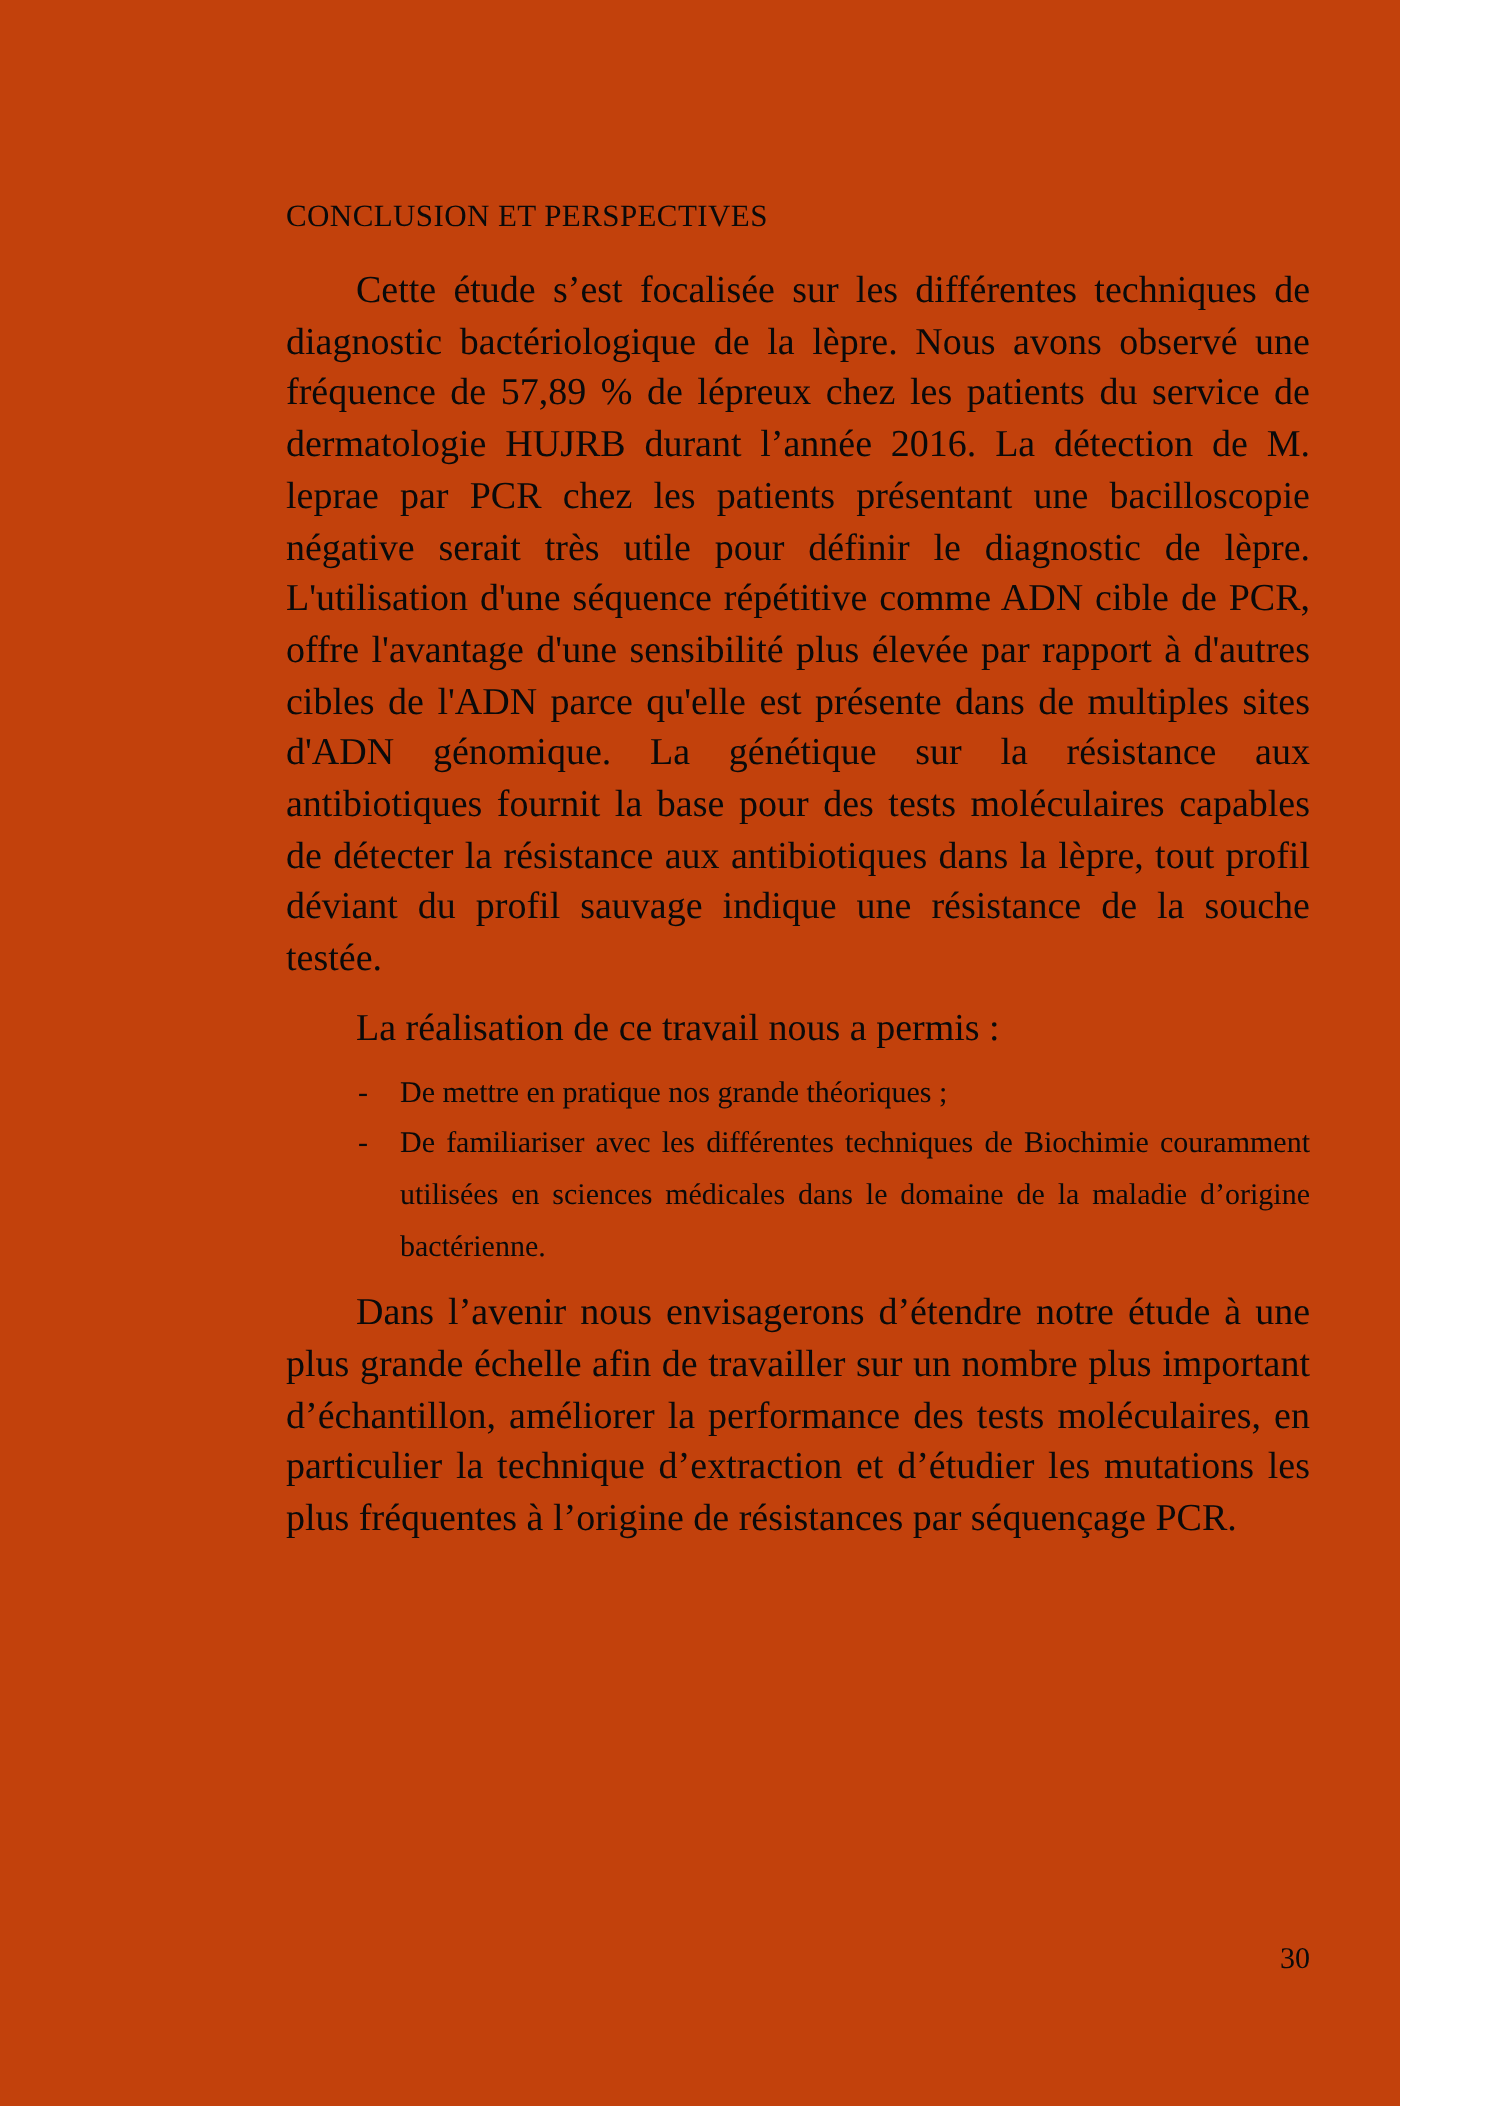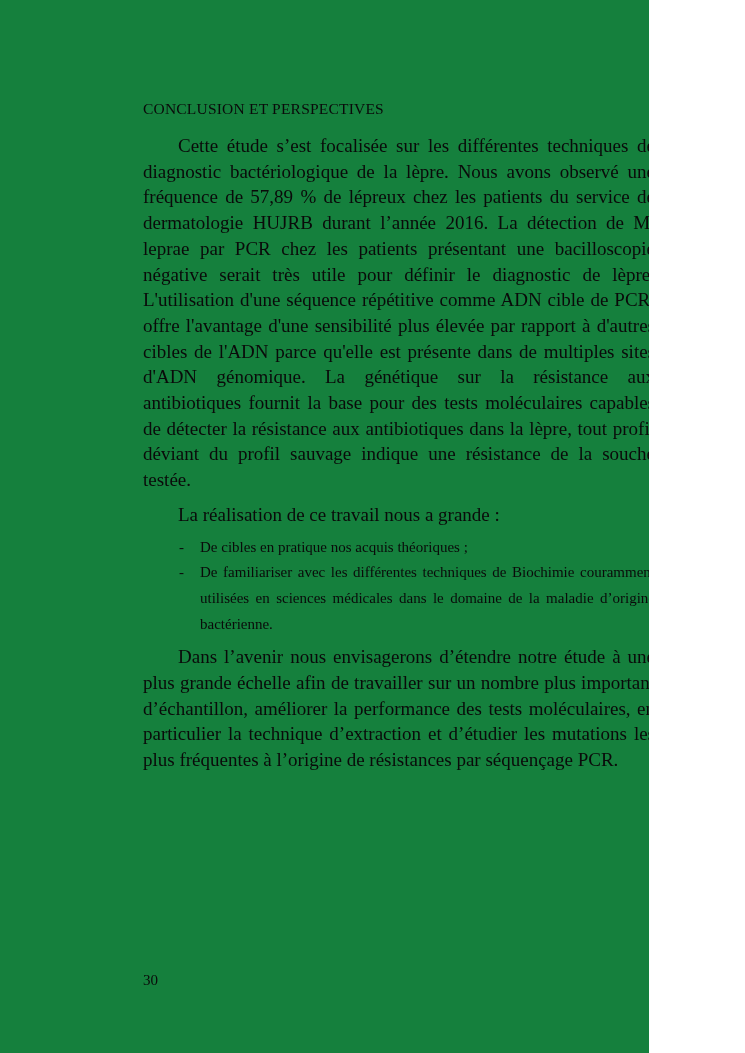--- a/index.html
+++ b/index.html
@@ -2,23 +2,23 @@
 <html><head>
 <meta charset="utf-8">
 <style>
   html, body {
     margin: 0;
     padding: 0;
     background: #ffffff;
   }
   .page {
     position: relative;
-    width: 649px;
+    width: 700px;
     height: 1053px;
-    background: #15803d;
+    background: #c2410c;
     font-family: "Liberation Serif", "DejaVu Serif", serif;
     color: #0a0a0a;
     overflow: hidden;
   }
   .content {
     position: absolute;
     left: 143px;
     top: 99px;
     width: 512px;
   }
@@ -56,41 +56,41 @@
   .bullet-dash {
     position: absolute;
     left: 36px;
     top: 0;
   }
   .page-number {
     position: absolute;
     left: 143px;
     width: 512px;
     top: 970px;
-    text-align: left;
+    text-align: right;
     font-size: 15px;
     line-height: 20px;
   }
 </style>
 </head>
 <body>
 
 <div class="page">
   <div class="content">
 
     <h1 class="heading">CONCLUSION ET PERSPECTIVES</h1>
 
     <p class="para indent">Cette étude s’est focalisée  sur les différentes techniques de diagnostic bactériologique de la lèpre. Nous avons observé une fréquence de 57,89 % de lépreux chez les patients du service de dermatologie HUJRB durant l’année 2016. La détection de M. leprae par PCR chez les patients présentant une bacilloscopie négative serait très utile pour définir le diagnostic de lèpre. L'utilisation d'une séquence répétitive comme ADN cible de PCR, offre l'avantage d'une sensibilité plus élevée par rapport à d'autres cibles de l'ADN parce qu'elle est présente dans de multiples sites d'ADN génomique. La génétique sur la résistance aux antibiotiques fournit la base pour des tests moléculaires capables de détecter la résistance aux antibiotiques dans la lèpre, tout profil déviant du profil sauvage indique une résistance de la souche testée.</p>
 
-    <p class="para indent lead-in">La réalisation de ce travail nous a grande :</p>
+    <p class="para indent lead-in">La réalisation de ce travail nous a permis :</p>
 
     <ul class="bullet-list">
       <li class="bullet-item">
         <span class="bullet-dash">-</span>
-        <span>De cibles en pratique nos acquis théoriques ;</span>
+        <span>De mettre en pratique nos grande théoriques ;</span>
       </li>
       <li class="bullet-item">
         <span class="bullet-dash">-</span>
         <span>De familiariser avec les différentes techniques de Biochimie couramment utilisées en sciences médicales dans le domaine de la maladie d’origine bactérienne.</span>
       </li>
     </ul>
 
     <p class="para indent">Dans l’avenir nous envisagerons d’étendre notre étude à une plus grande échelle afin de travailler sur un nombre plus important d’échantillon, améliorer la performance des tests moléculaires, en particulier la technique d’extraction et d’étudier les mutations les plus fréquentes à l’origine de résistances par séquençage PCR.</p>
 
   </div>

